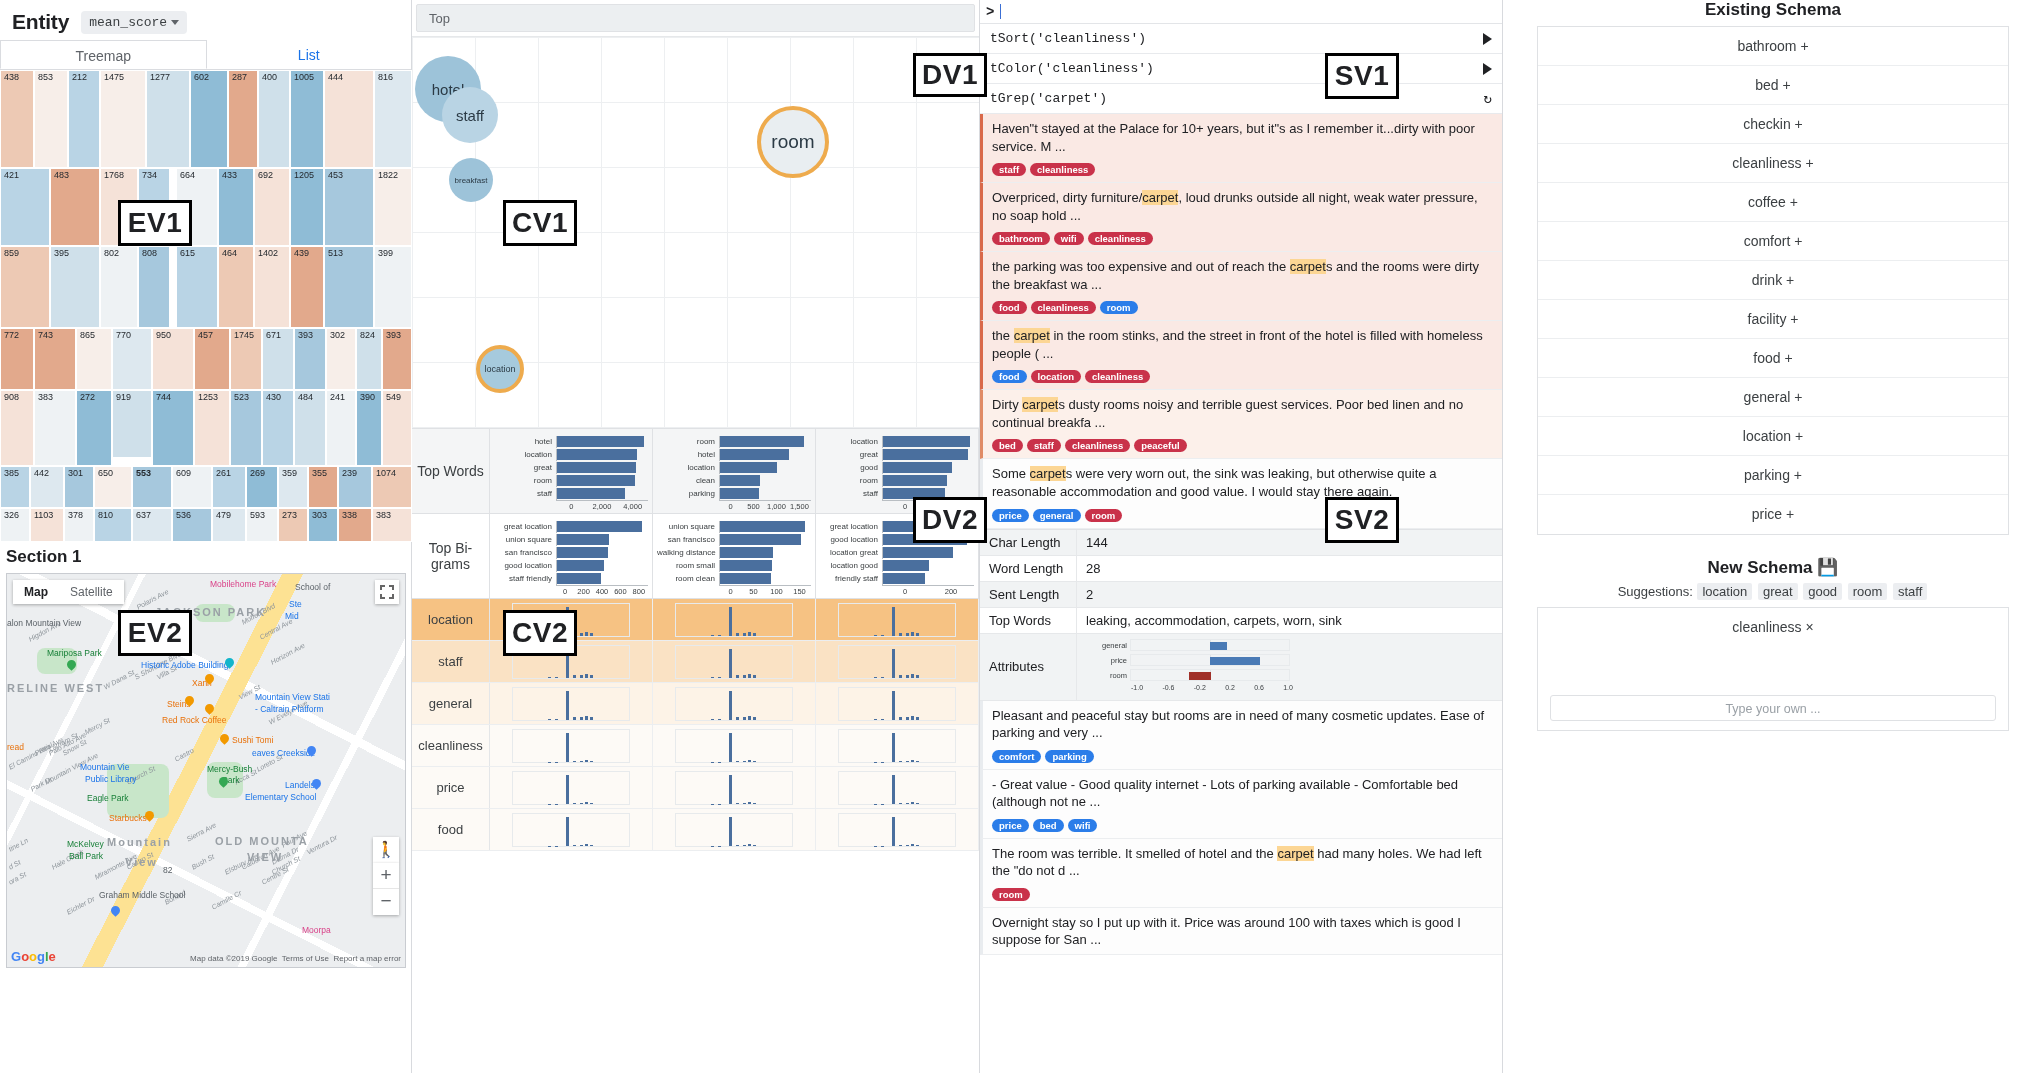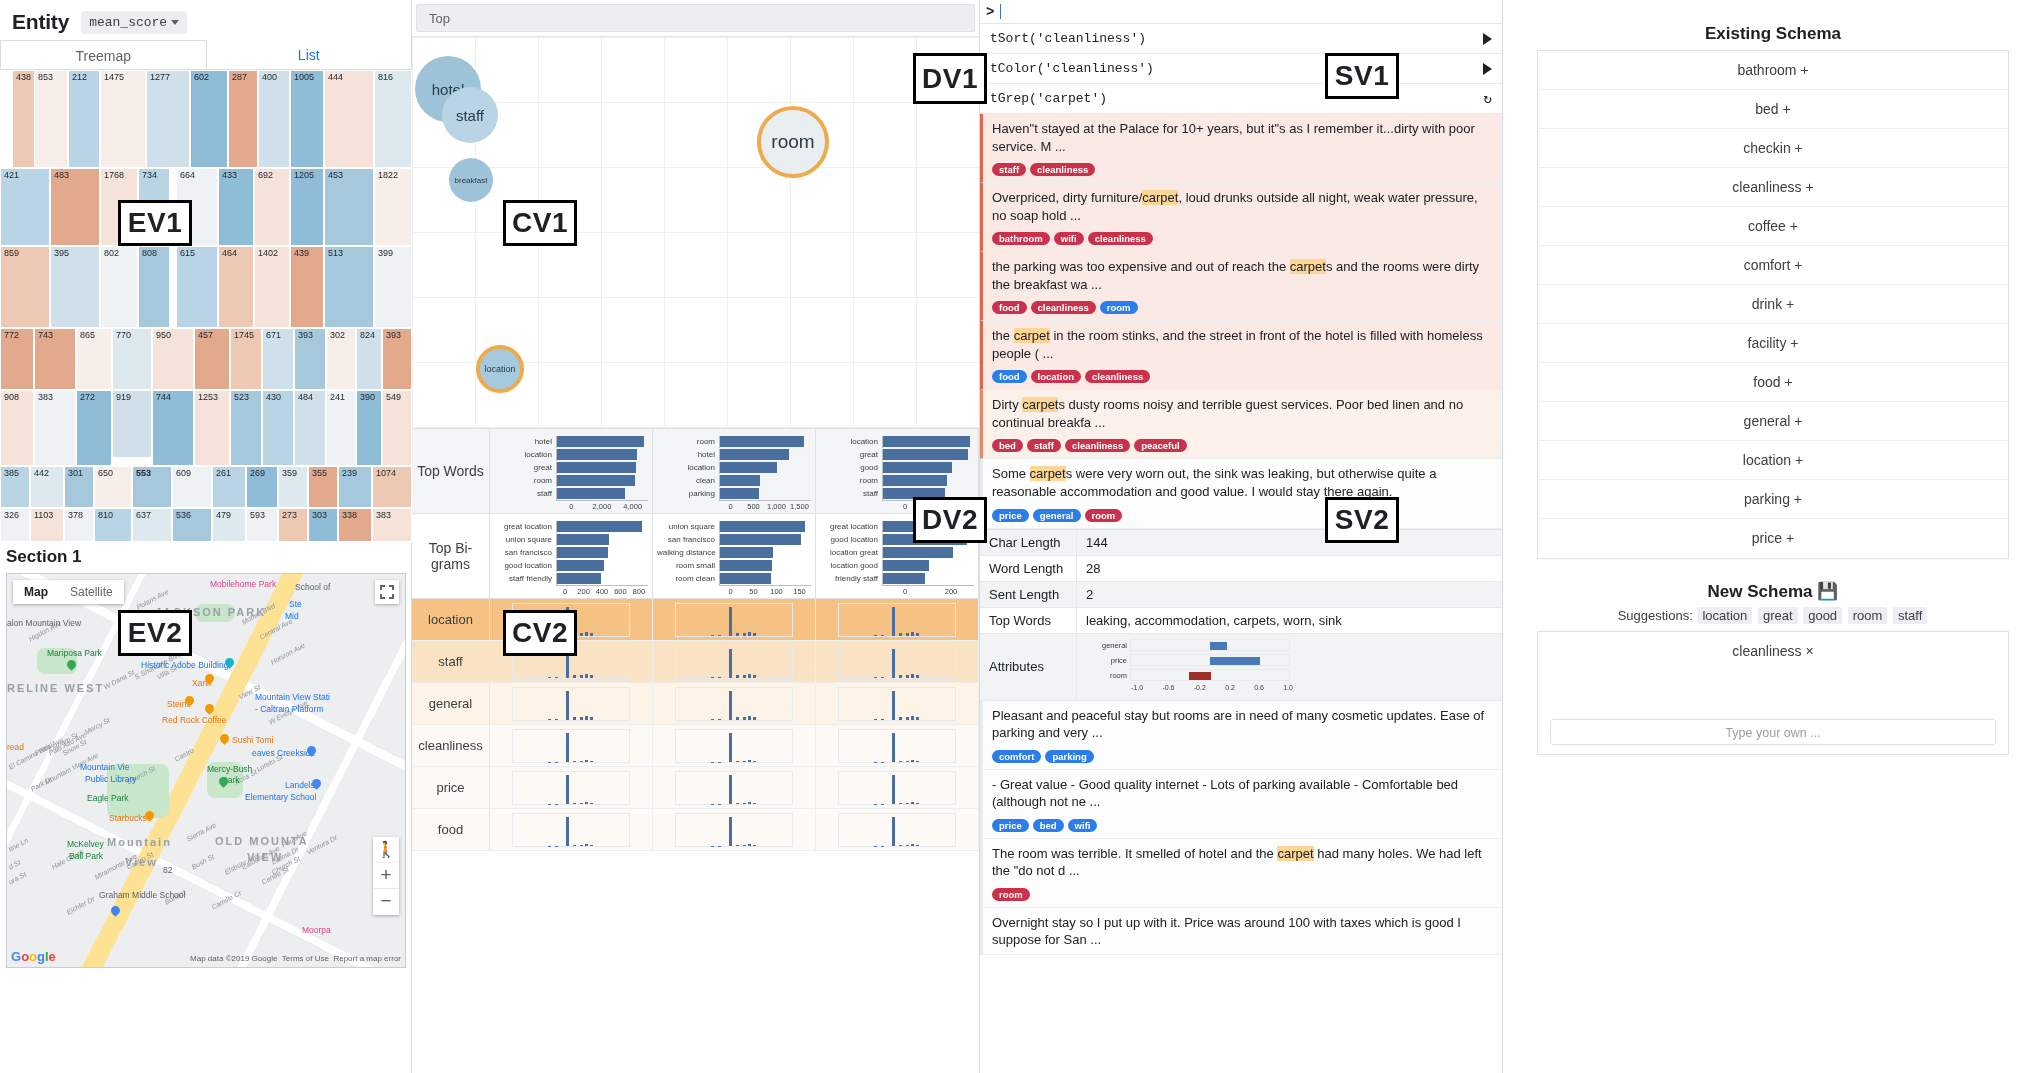--- a/index.html
+++ b/index.html
@@ -145,21 +145,21 @@
   .attr-chart { padding:4px 9px 4px 9px; position:relative; height:66px; }
   .ac-row { display:flex; align-items:center; height:13px; margin-bottom:2px; }
   .ac-lbl { width:44px; text-align:right; font-size:7.5px; color:#3c4043; padding-right:3px; }
   .ac-track { width:160px; height:12px; position:relative; border:1px solid #e7eaec; }
   .ac-zero { position:absolute; left:50%; top:0; bottom:0; width:1px; background:#e0e2e5; }
   .ac-bar { position:absolute; top:2px; height:8px; }
   .ac-axis { margin-left:45px; width:162px; display:flex; justify-content:space-between;
     font-size:7px; color:#3c4043; }
 
   
-  .col-schema { flex:1; height:764px; background:#fff; padding-top:24px; }
+  .col-schema { flex:1; height:764px; background:#fff; padding-top:0; }
   .sch-title { text-align:center; font-size:17px; font-weight:700; margin-bottom:6px; }
   .sch-box { margin:0 34px; border:1px solid #dfe1e4; }
   .sch-item { height:39px; line-height:39px; text-align:center; font-size:14px;
     color:#3c4043; border-bottom:1px solid #eceef0; }
   .sch-item:last-child { border-bottom:none; }
   .sugg { text-align:center; font-size:13px; color:#3c4043; margin:6px 0 8px 0; }
   .sugg b { background:#eceef1; border-radius:2px; padding:1px 5px; font-weight:400; margin:0 1px;}
   .new-inp { margin:9px 12px; border:1px solid #dfe1e4; border-radius:3px; height:26px;
     line-height:26px; text-align:center; font-size:12.5px; color:#9aa0a6; }
 
@@ -179,21 +179,21 @@
       <div class="entity-select">
         <span>mean_score</span><i class="caret-dn"></i>
       </div>
     </div>
     <div class="tabs">
       <div class="tab active">Treemap</div>
       <div class="tab link">List</div>
     </div>
     <div class="tm-wrap">
       <div class="treemap" id="treemap" style="height:472px">
-          <div class="cell" style="left: 12px; top: 0px; width: 34px; height: 98px; background: rgb(237, 201, 180); padding-left: 24px;">
+          <div class="cell" style="left: 0px; top: 0px; width: 34px; height: 98px; background: rgb(237, 201, 180); padding-left: 24px;">
             <span>438</span>
           </div>
           <div class="cell" style="left: 34px; top: 0px; width: 34px; height: 98px; background: rgb(247, 238, 233);">
             <span>853</span>
           </div>
           <div class="cell" style="left: 68px; top: 0px; width: 32px; height: 98px; background: rgb(185, 212, 229);">
             <span>212</span>
           </div>
           <div class="cell" style="left: 100px; top: 0px; width: 46px; height: 98px; background: rgb(247, 238, 233);">
             <span>1475</span>
@@ -1168,18 +1168,18 @@
         <span>Type your own ...</span>
       </div>
     </div>
   </div>
 
   <div id="annos">
       <div class="anno" style="left: 118px; top: 200px; width: 74px; height: 46px;">EV1</div>
       <div class="anno" style="left: 503px; top: 200px; width: 74px; height: 46px;">CV1</div>
       <div class="anno" style="left: 118px; top: 610px; width: 74px; height: 46px;">EV2</div>
       <div class="anno" style="left: 503px; top: 610px; width: 74px; height: 46px;">CV2</div>
-      <div class="anno" style="left: 913px; top: 53px; width: 74px; height: 51px;">DV1</div>
+      <div class="anno" style="left: 913px; top: 53px; width: 74px; height: 44px;">DV1</div>
       <div class="anno" style="left: 913px; top: 497px; width: 74px; height: 46px;">DV2</div>
       <div class="anno" style="left: 1325px; top: 53px; width: 74px; height: 46px;">SV1</div>
       <div class="anno" style="left: 1325px; top: 497px; width: 74px; height: 46px;">SV2</div>
     </div>
 </div>
 
 </body></html>

